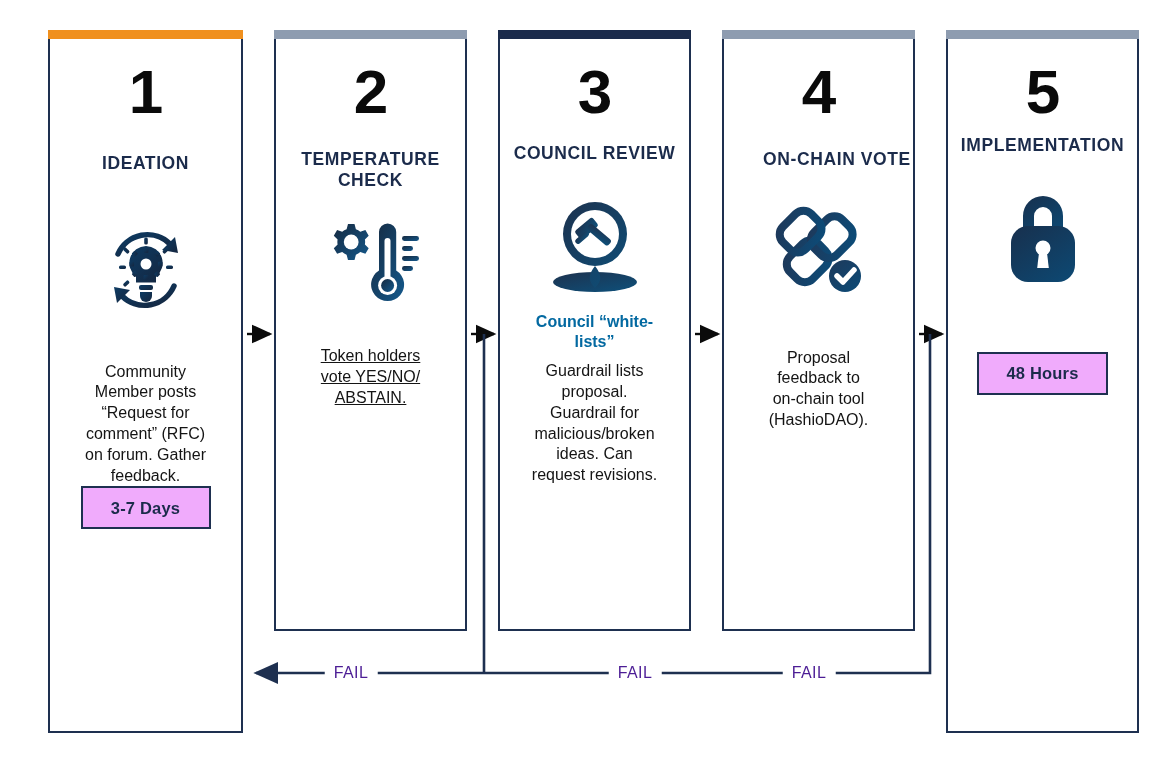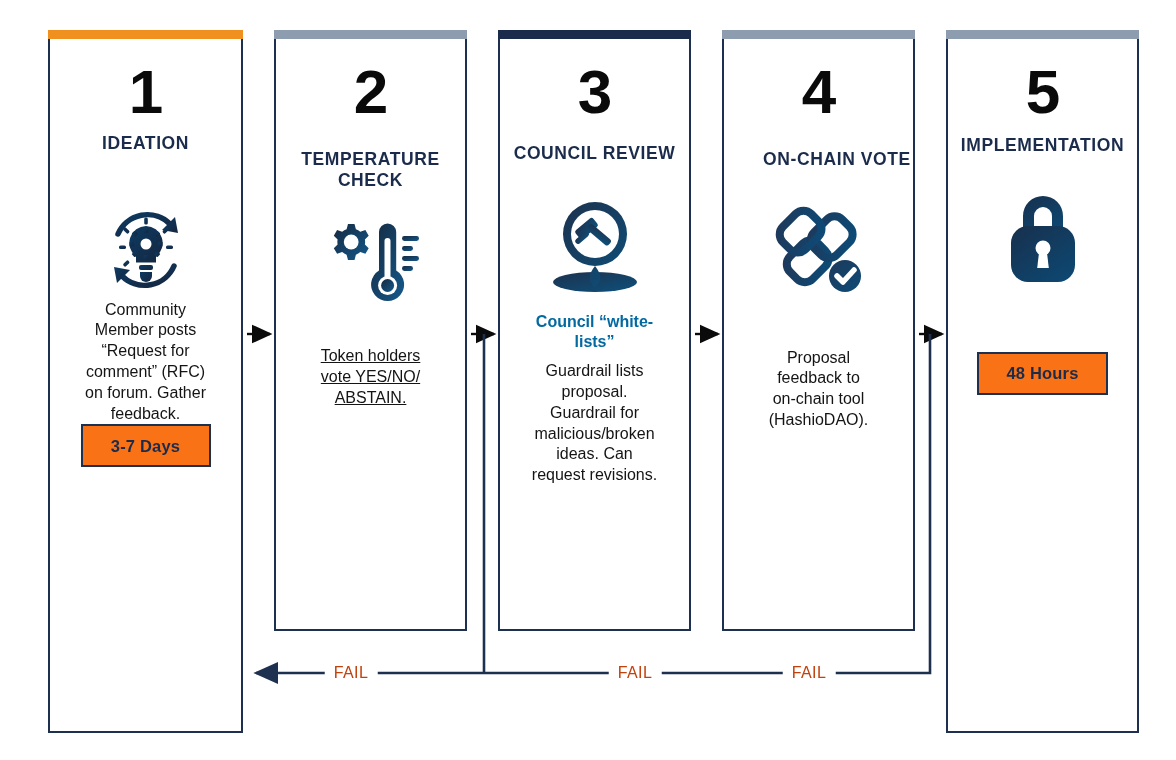--- a/index.html
+++ b/index.html
@@ -71,21 +71,21 @@
   .card-body {
     font-size: 16px;
     color: #141414;
     text-align: center;
     line-height: 1.3;
     white-space: pre-line;
   }
   .badge {
     box-sizing: border-box;
     border: 2px solid #1e3050;
-    background: #f97316;
+    background: #f0abfc;
     color: #1b2b4b;
     font-size: 16.5px;
     font-weight: 700;
     text-align: center;
     line-height: 1.22;
     display: flex;
     align-items: center;
     justify-content: center;
     letter-spacing: 0.2px;
   }
@@ -94,37 +94,37 @@
   .svg-layer {
     position: absolute;
     inset: 0;
     width: 1176px;
     height: 760px;
     pointer-events: none;
   }
   .fail-label {
     position: absolute;
     font-size: 16px;
-    color: #c2410c;
+    color: #4c1d95;
     background: #ffffff;
     padding: 0 9px;
     line-height: 1;
     transform: translate(-50%, -50%);
     letter-spacing: 0.4px;
   }
 </style>
 </head>
 <body>
 
 <div id="canvas">
 
   <div class="card" style="left:48px; top:37px; width:195px; height:696px;">
     <div class="card-topbar accent"></div>
     <div class="step-number" style="margin-top:22px;">1</div>
-    <div class="step-title" style="margin-top:10px;">IDEATION</div>
+    <div class="step-title" style="margin-top:30px;">IDEATION</div>
     <div class="icon-wrap" style="margin-top:46px;">
       <svg width="100" height="100" viewBox="0 0 100 100">
         <defs>
           <linearGradient id="g1" x1="0" y1="0" x2="1" y2="1">
             <stop offset="0" stop-color="#0d3b63"></stop>
               <stop offset="1" stop-color="#15263f"></stop>
           </linearGradient>
         </defs>
         <path d="M22,34 A32,32 0 0 1 74,24" fill="none" stroke="url(#g1)" stroke-width="5.5" stroke-linecap="round"></path>
         <polygon points="79,17 82,33 66,30" fill="url(#g1)"></polygon>
@@ -147,21 +147,21 @@
         <g fill="url(#g1)">
           <rect x="48.2" y="17.5" width="3.6" height="7" rx="1.6"></rect>
           <rect x="28.5" y="27" width="3.6" height="7" rx="1.6" transform="rotate(-45 30.3 30.5)"></rect>
           <rect x="67.9" y="27" width="3.6" height="7" rx="1.6" transform="rotate(45 69.7 30.5)"></rect>
           <rect x="23" y="45.5" width="7" height="3.6" rx="1.6"></rect>
           <rect x="70" y="45.5" width="7" height="3.6" rx="1.6"></rect>
           <rect x="28.5" y="60" width="3.6" height="7" rx="1.6" transform="rotate(45 30.3 63.5)"></rect>
         </g>
       </svg>
     </div>
-    <div class="card-body" style="width:170px;">Community
+    <div class="card-body" style="margin-top:42px; width:170px;">Community
 Member posts
 “Request for
 comment” (RFC)
 on forum. Gather
 feedback.</div>
     <div class="badge" style="width:130px; height:43px;">3-7 Days</div>
   </div>
 
   <div class="card" style="left:274px; top:37px; width:193px; height:594px;">
     <div class="card-topbar muted"></div>

